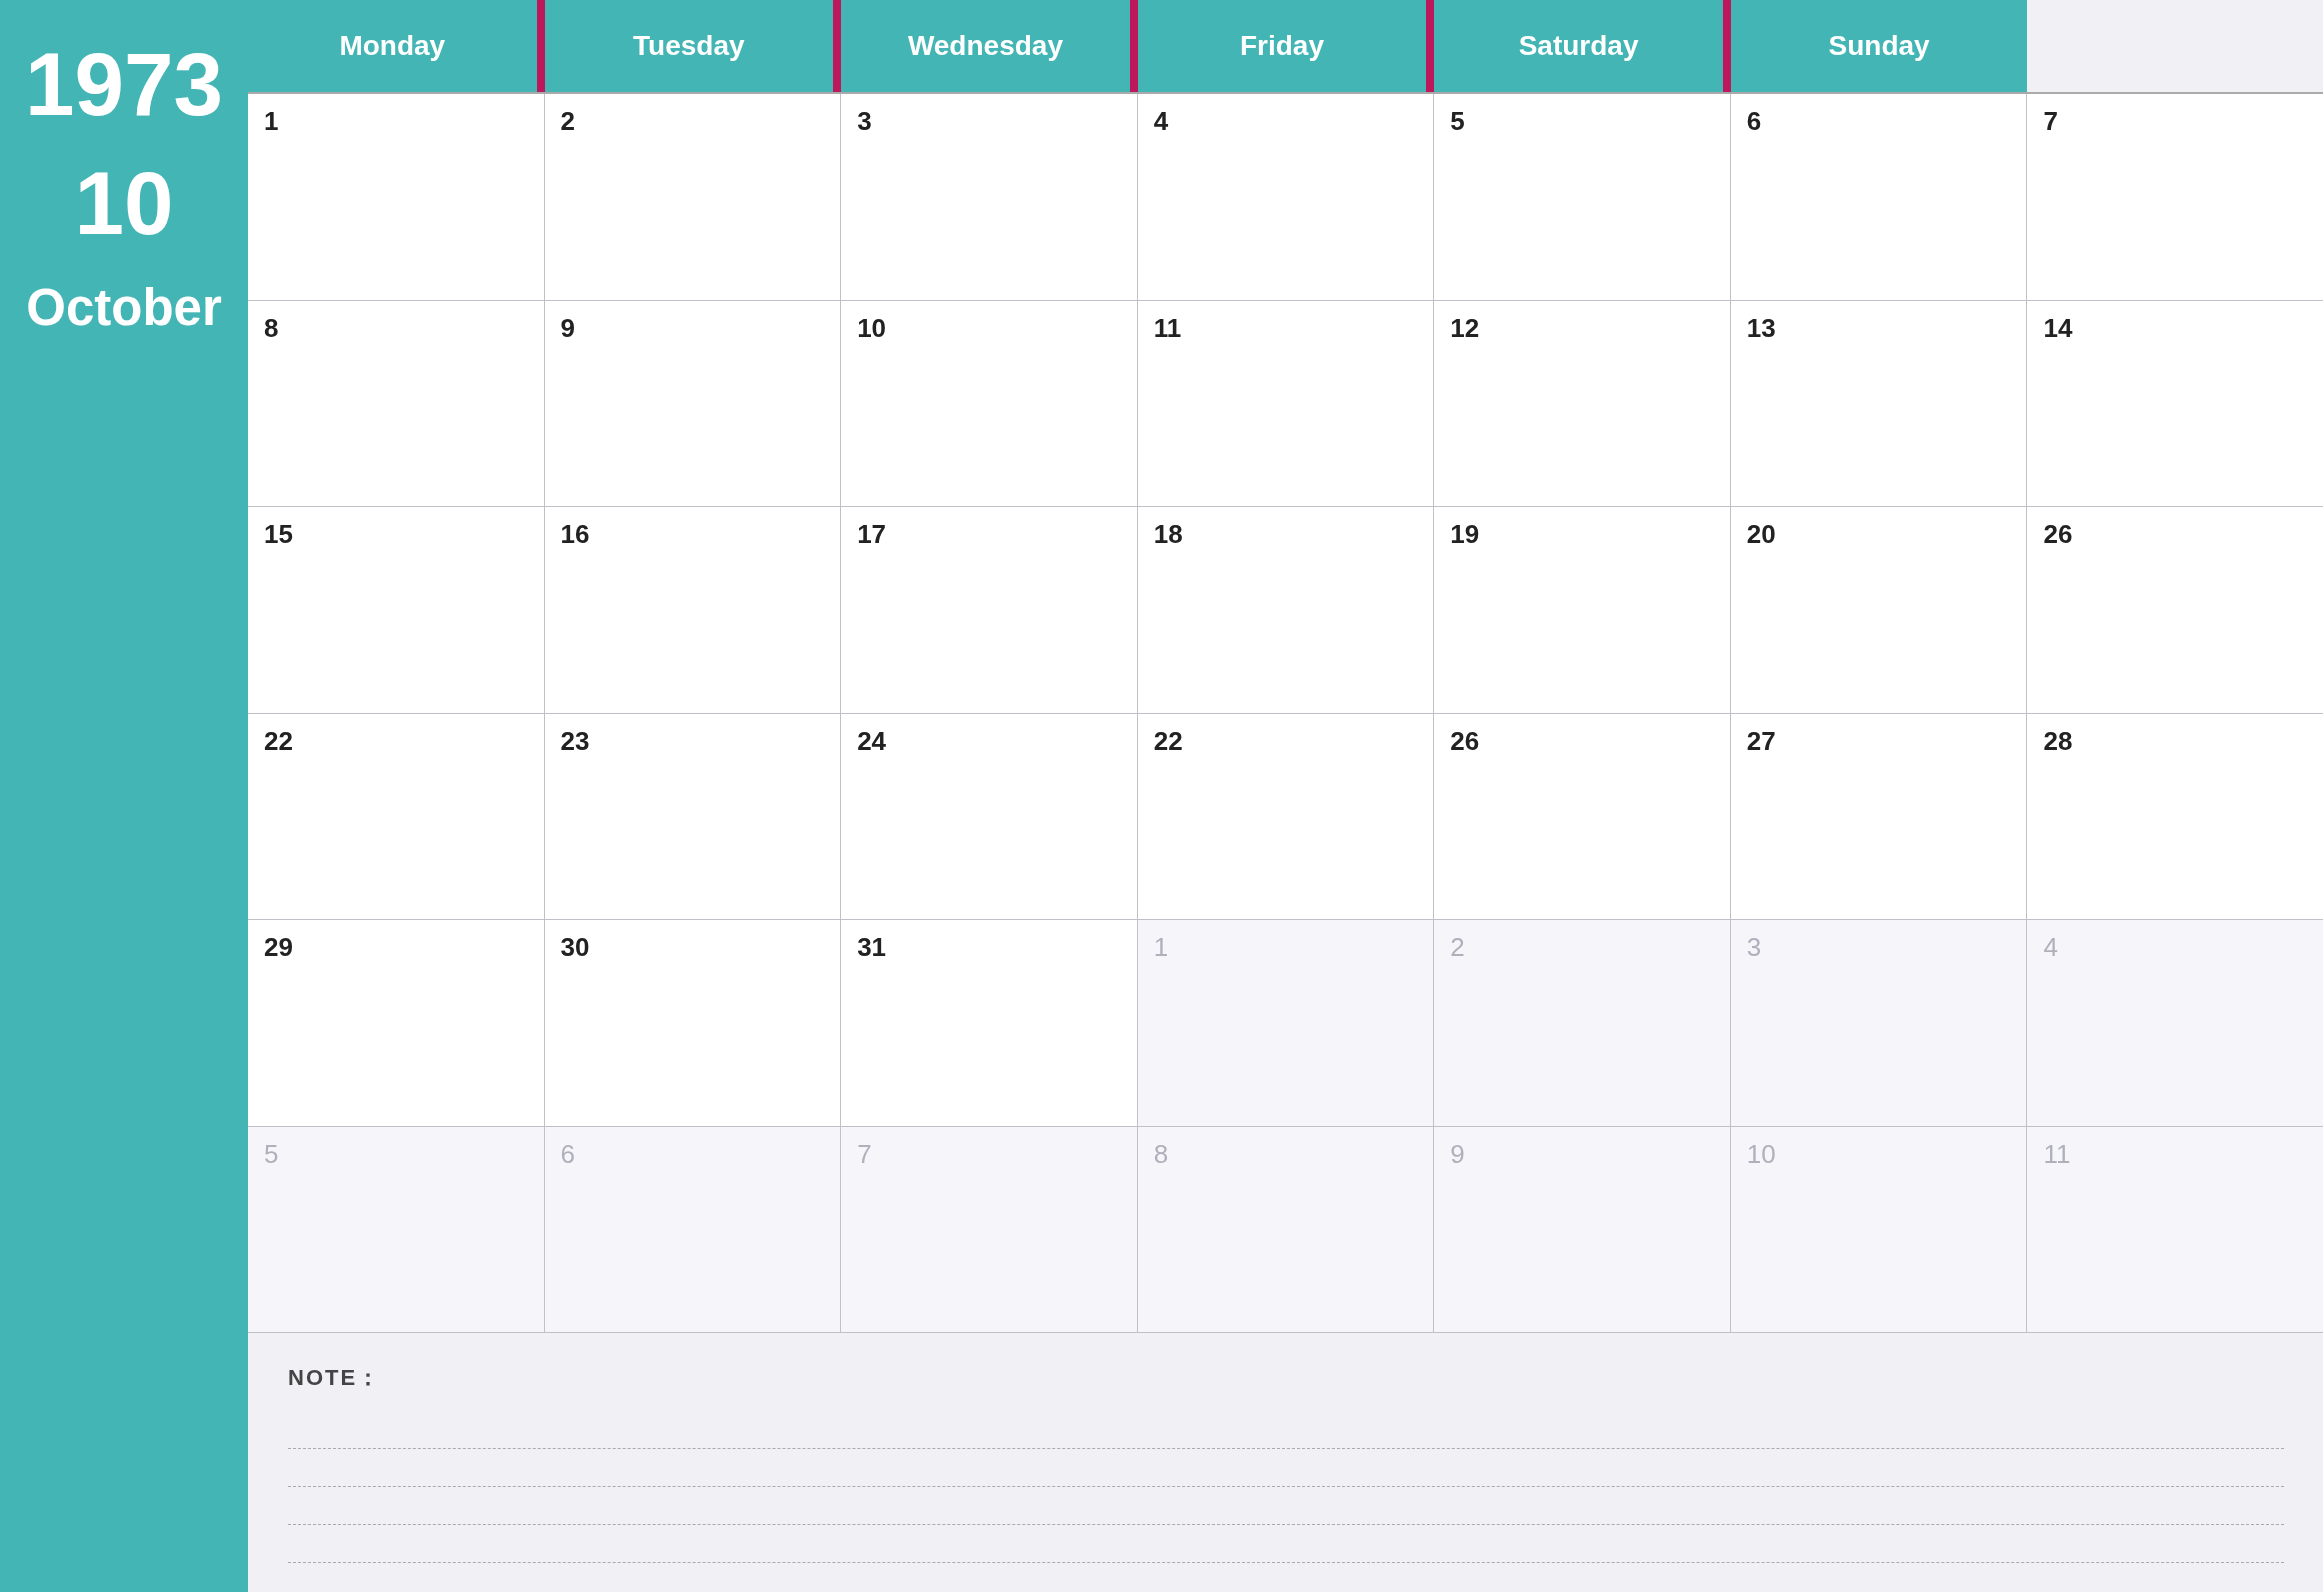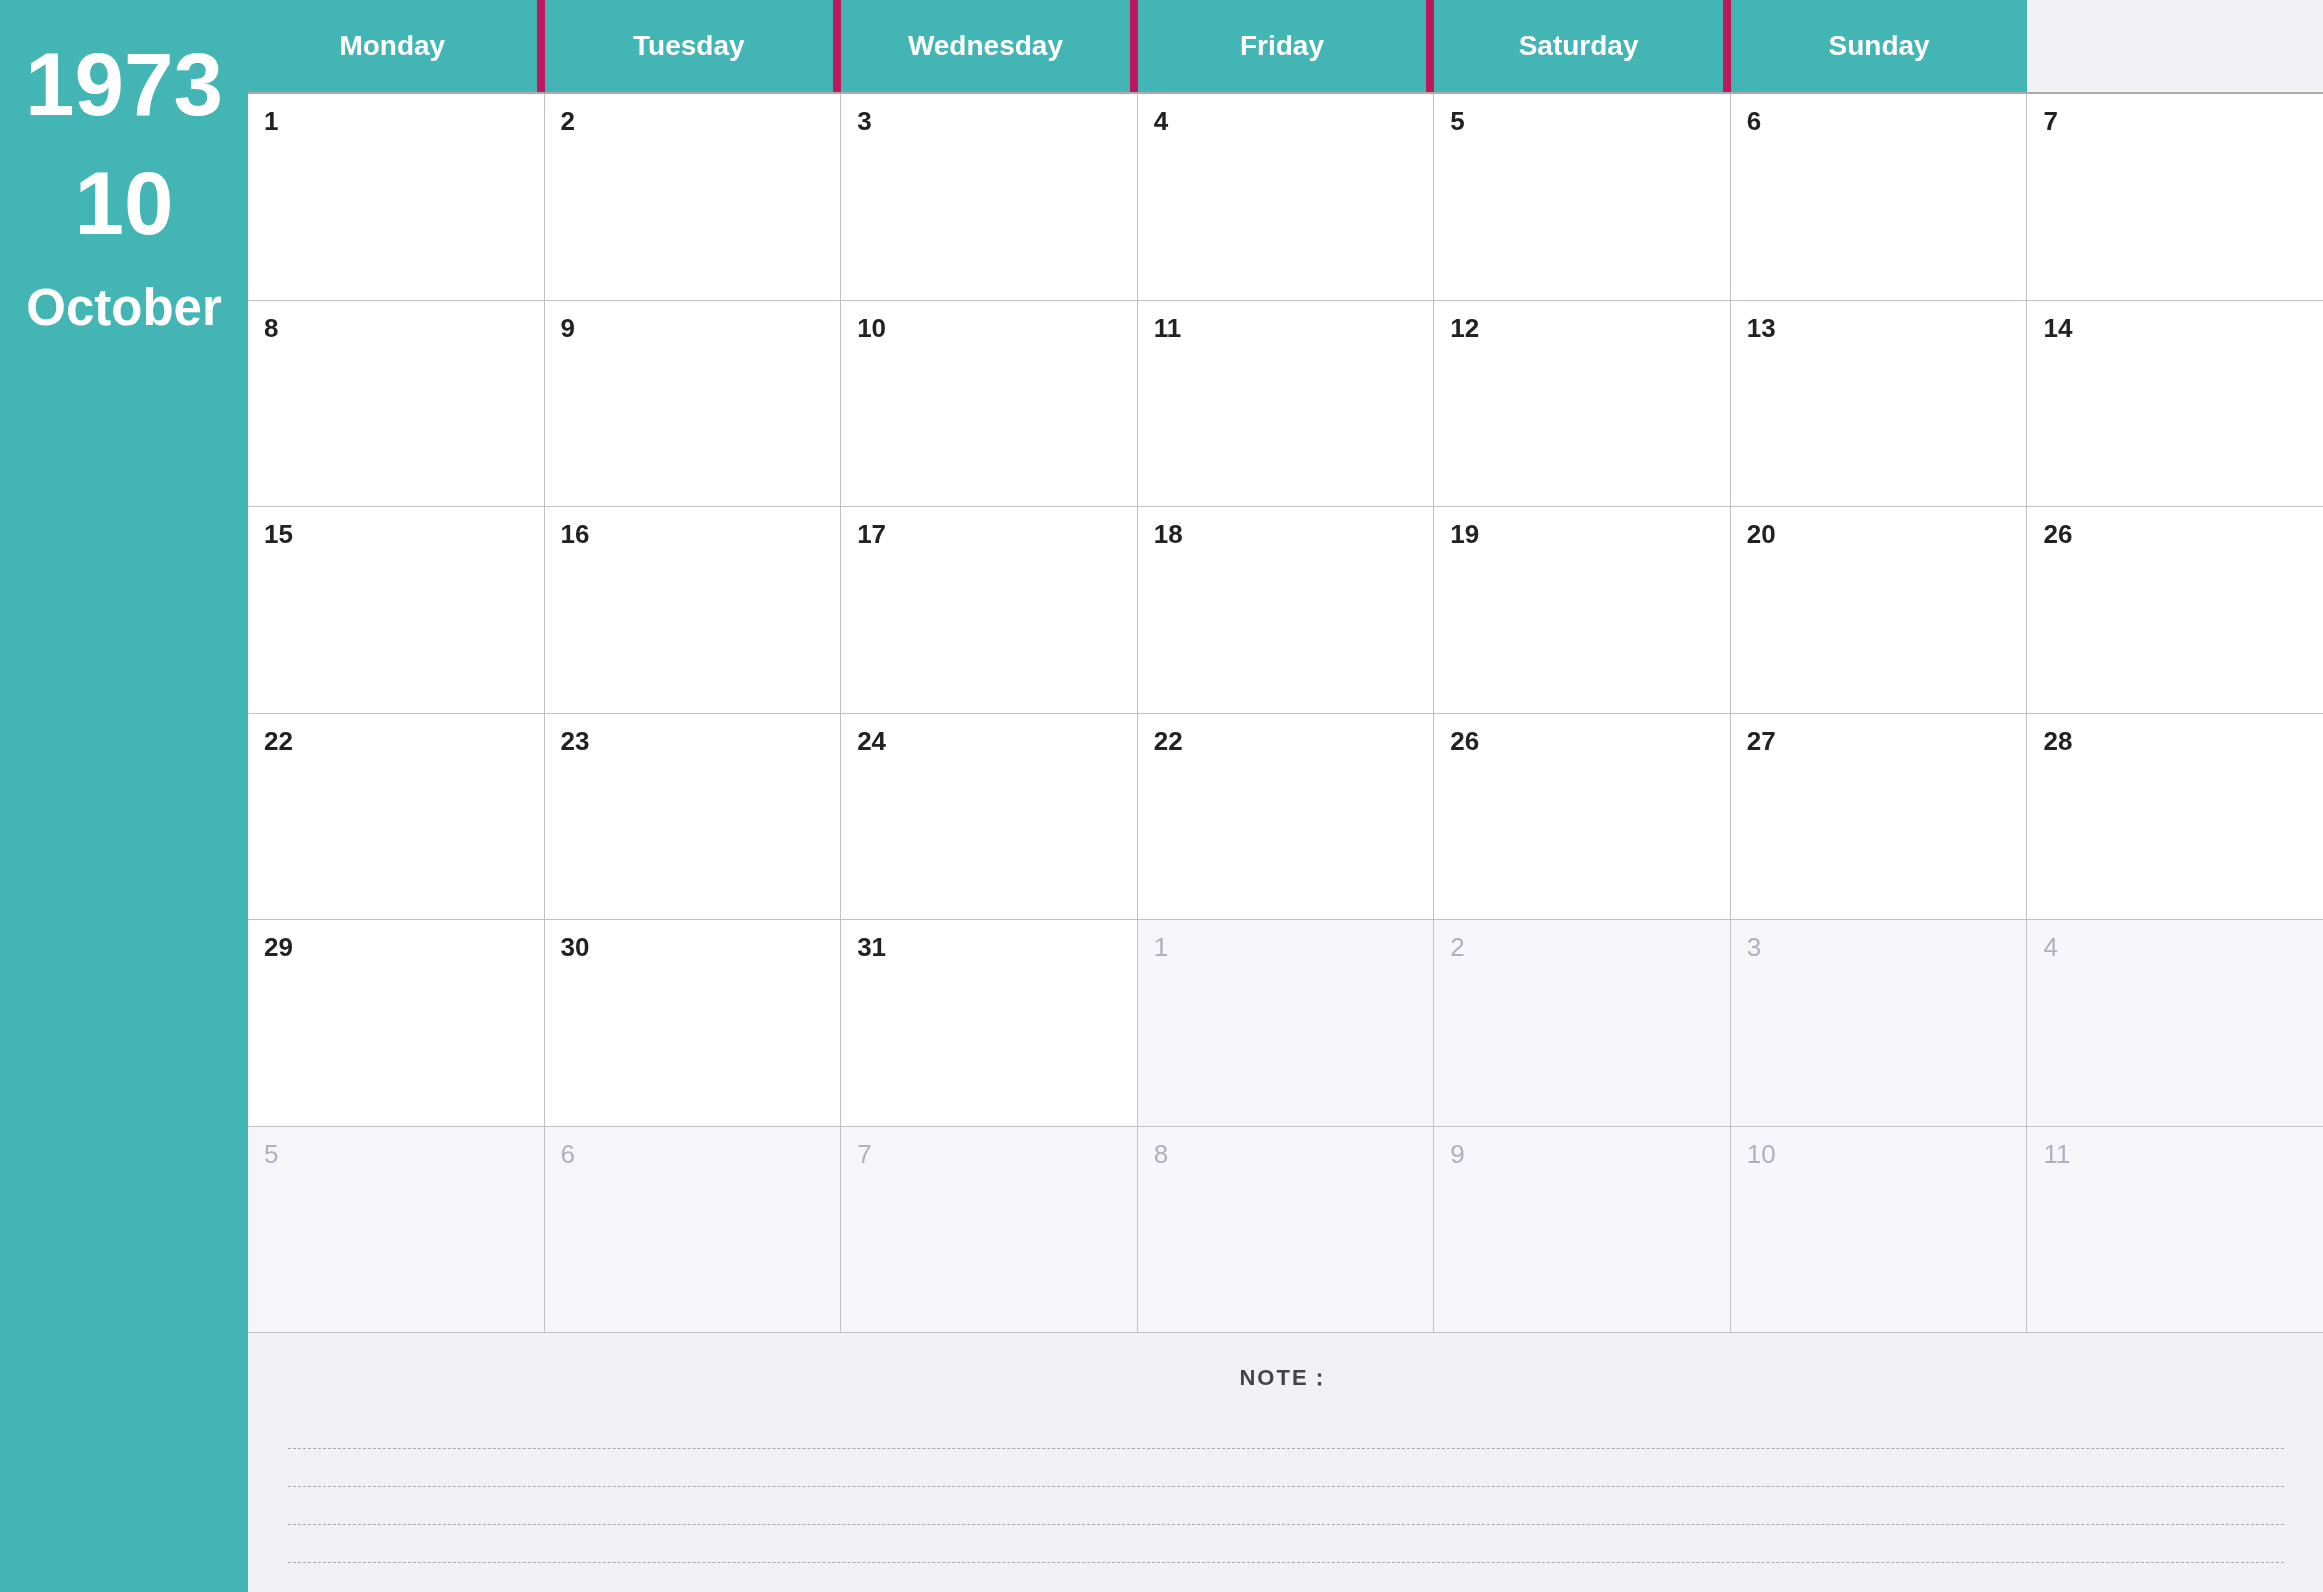--- a/index.html
+++ b/index.html
@@ -124,21 +124,20 @@
       padding: 30px 40px;
       background: #f0f0f5;
     }
 
     .notes-label {
       font-size: 22px;
       color: #444;
       font-weight: bold;
       letter-spacing: 2px;
       margin-bottom: 18px;
-      text-align: center;
     }
 
     .notes-line {
       border-bottom: 1px dashed #aaa;
       height: 38px;
       margin-bottom: 0;
     }
   </style>
 </head>
 <body>

